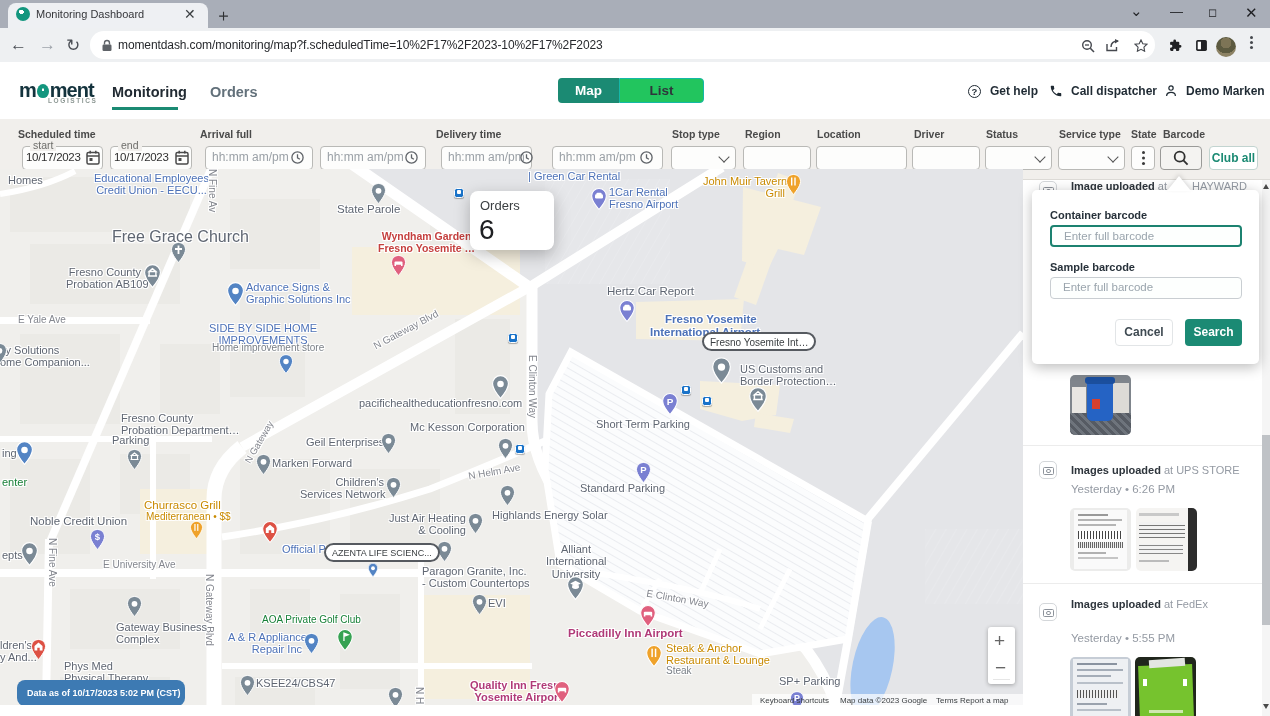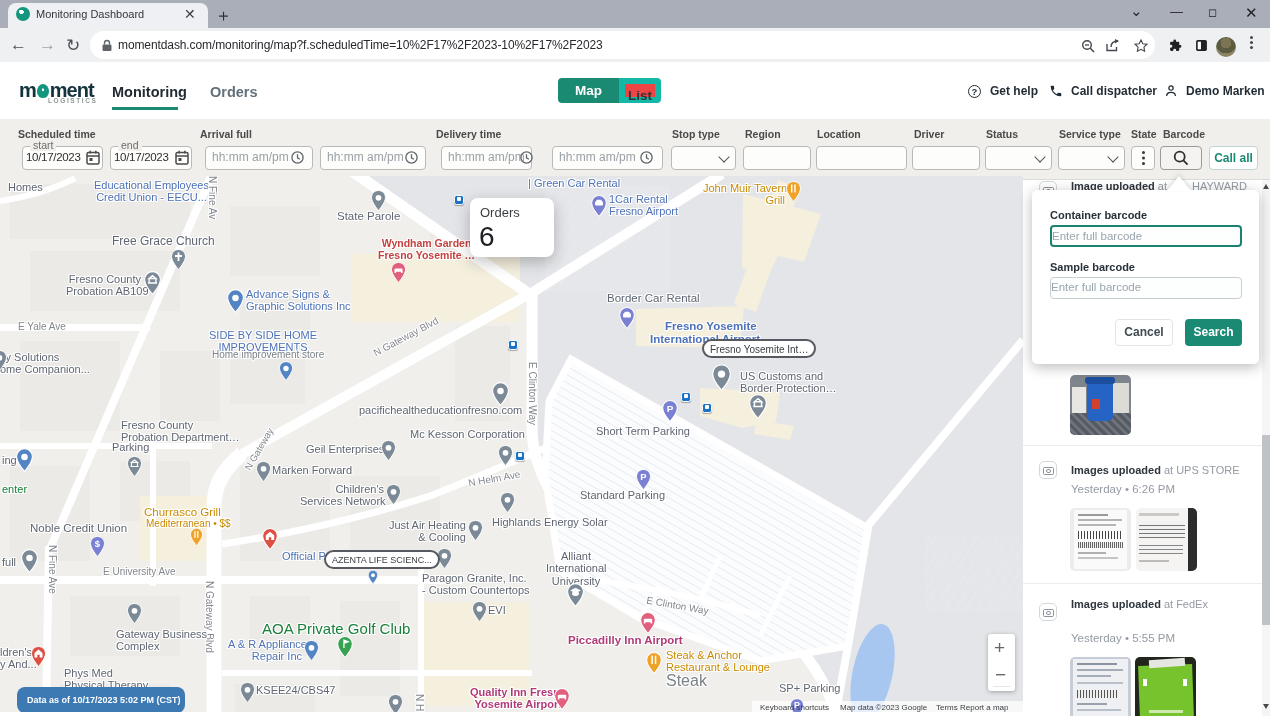--- a/index.html
+++ b/index.html
@@ -17,32 +17,32 @@
 .pill{left:90px;top:31px;width:1065px;height:28px;background:#fff;border-radius:14px}
 .url{left:118px;top:38px;font-size:12px;color:#27292d;letter-spacing:-.1px}
 
 .hdr{left:0;top:62px;width:1270px;height:57px;background:#fff}
 .logo{left:19px;top:79px;font-weight:700;font-size:20px;color:#14333d;letter-spacing:-1px}
 .logosub{left:48px;top:97px;font-size:6.5px;letter-spacing:1.6px;color:#8c9793;font-weight:700}
 .nav1{left:112px;top:84px;font-size:14.5px;font-weight:700;color:#222b33}
 .nav2{left:210px;top:84px;font-size:14.5px;font-weight:700;color:#62707a}
 .navu{left:112px;top:107px;width:66px;height:3px;background:#1b8a73}
 .btnmap{left:558px;top:78px;width:61px;height:25px;background:#1b8a73;color:#fff;font-weight:700;font-size:13.5px;text-align:center;line-height:25px;border-radius:4px 0 0 4px}
-.btnlist{left:619px;top:78px;width:42px;height:25px;background:#ef4444;border:6px solid #14b8a6;color:#2f353b;font-weight:700;font-size:13.5px;text-align:center;line-height:23px;border-radius:0 4px 4px 0}
+.btnlist{left:619px;top:78px;width:85px;height:25px;background:#22c55e;border:1px solid #14b8a6;color:#2f353b;font-weight:700;font-size:13.5px;text-align:center;line-height:23px;border-radius:0 4px 4px 0}
 .hlink{top:84px;font-size:12px;font-weight:700;color:#1f2a33;white-space:nowrap}
 
 .filters{left:0;top:119px;width:1270px;height:61px;background:#f1efec;border-bottom:1px solid #dddbd7}
 .flab{top:128px;font-size:10.5px;font-weight:700;color:#4a4a4a;white-space:nowrap}
 .fbox{top:146px;height:24px;background:#fdfdfc;border:1px solid #b9b9b6;border-radius:4px;font-size:13px;color:#333}
 .fleg{top:140px;height:11px;background:#f1efec;font-size:10.5px;color:#6d6d6a;padding:0 3px;line-height:11px;z-index:2}
 .ph{color:#9aa0a6;font-size:12px;white-space:nowrap}
 .chev{width:8px;height:8px;border-right:1.5px solid #555;border-bottom:1.5px solid #555;transform:rotate(45deg)}
 .clearall{left:1209px;top:146px;width:49px;height:24px;background:#fff;border:1px solid #c2d4d0;border-radius:4px;color:#1b8a73;font-weight:700;font-size:12px;text-align:center;line-height:22px;white-space:nowrap}
 
-#map{left:0;top:176px;width:1023px;height:536px;background:#f1f0ed;overflow:hidden}
+#map{left:0;top:169px;width:1023px;height:536px;background:#f1f0ed;overflow:hidden}
 .ml{position:absolute;font-size:11px;color:#5f6672;white-space:nowrap;line-height:1.12;text-shadow:-1px -1px 0 #fff,1px -1px 0 #fff,-1px 1px 0 #fff,1px 1px 0 #fff,0 1px 0 #fff,0 -1px 0 #fff;z-index:3}
 .c{text-align:center}.r{text-align:right}
 .blu{color:#4d72b8}.org{color:#c98a00}.red{color:#c5403f;font-weight:700;font-size:10.5px}.pnk{color:#b03a78;font-weight:700}.grn{color:#188038}.rod{color:#84878f;font-size:10px}
 .pin{position:absolute;z-index:4}
 .tr{position:absolute;width:10px;height:10px;background:#1a73c9;border:1.5px solid #fff;border-radius:2.5px;box-shadow:0 1px 1px rgba(0,0,0,.3);z-index:4}
 .tr::after{content:"";position:absolute;left:1.5px;top:1px;width:4px;height:3.5px;background:#fff;border-radius:1px}
 .tip{position:absolute;background:#fff;border:2px solid #565a60;border-radius:11px;font-size:10px;color:#3c4043;padding:3px 6px 0;white-space:nowrap;z-index:6;height:19px}
 
 .panel{left:1023px;top:180px;width:239px;height:536px;background:#fff}
 .pdiv{left:1023px;width:239px;height:1px;background:#ececec}
@@ -54,21 +54,21 @@
 .ptime{font-size:11.5px;color:#949aa3;white-space:nowrap}
 .thumb{position:absolute;width:61px;height:63px;border-radius:5px;overflow:hidden}
 
 .sbar{left:1262px;top:180px;width:8px;height:536px;background:#f5f5f5}
 .sthumb{left:1262px;top:435px;width:8px;height:190px;background:#bfc2c6}
 .sarr{left:1262.5px;width:0;height:0;border-left:3.5px solid transparent;border-right:3.5px solid transparent}
 
 .popup{left:1032px;top:190px;width:227px;height:174px;background:#fff;border-radius:5px;box-shadow:0 3px 14px rgba(0,0,0,.28);z-index:20}
 .caret{left:1167px;top:176px;width:0;height:0;border-left:12px solid transparent;border-right:12px solid transparent;border-bottom:15px solid #fff;z-index:21;filter:drop-shadow(0 -2px 2px rgba(0,0,0,.12))}
 .plab{font-size:11px;font-weight:700;color:#27313a}
-.pinp{height:22px;border-radius:4px;font-size:11.5px;color:#9aa5ad;line-height:19px;padding-left:0;background:#fdfffe}
+.pinp{height:22px;border-radius:4px;font-size:11.5px;color:#9aa5ad;line-height:19px;padding-left:12px;background:#fdfffe}
 .btnc{left:1115px;top:319px;width:58px;height:27px;background:#fff;border:1px solid #e2e5e7;border-radius:4px;font-size:12px;font-weight:700;color:#3f4a52;text-align:center;line-height:25px}
 .btns{left:1185px;top:319px;width:57px;height:27px;background:#1b8a74;border-radius:4px;font-size:12px;font-weight:700;color:#fff;text-align:center;line-height:27px}
 </style></head>
 <body>
 <div class="ab tabbar"></div>
 <div class="ab tab"></div>
 <div class="ab favicon"></div>
 <div class="ab tabtitle">Monitoring Dashboard</div>
 <div class="ab tabx">✕</div>
 <div class="ab newtab">＋</div>
@@ -194,21 +194,21 @@
 <div class="ab fbox" style="left:743px;width:68px"></div>
 <div class="ab fbox" style="left:816px;width:91px"></div>
 <div class="ab fbox" style="left:912px;width:68px"></div>
 <div class="ab fbox" style="left:1131px;width:24px"></div>
 <div class="ab" style="left:1142px;top:151px;width:3px;height:3px;background:#3a3a3a;border-radius:50%;box-shadow:0 5.5px 0 #3a3a3a,0 11px 0 #3a3a3a"></div>
 <div class="ab" style="left:1160px;top:146px;width:42px;height:24px;background:#f4f3f1;border:1px solid #9a9a98;border-radius:4px"></div>
 <svg class="ab" style="left:1173px;top:150px" width="16" height="16" viewBox="0 0 16 16">
     <circle cx="6.7" cy="6.7" r="5" fill="none" stroke="#2f2f2f" stroke-width="1.8"></circle>
     <line x1="10.4" y1="10.4" x2="14.6" y2="14.6" stroke="#2f2f2f" stroke-width="1.8"></line>
   </svg>
-<div class="ab clearall">Call all</div>
+<div class="ab clearall">Club all</div>
 <div class="ab" id="map">
     <svg width="1023" height="536" style="position:absolute;left:0;top:0">
 <defs>
 <pattern id="pk" width="7" height="7" patternUnits="userSpaceOnUse" patternTransform="rotate(120)">
 <rect width="7" height="7" fill="#fbfcfd"></rect>
           <line x1="0" y1="0" x2="0" y2="7" stroke="#e1e4e9" stroke-width="1.3"></line>
 </pattern>
 <pattern id="pk2" width="9" height="9" patternUnits="userSpaceOnUse" patternTransform="rotate(30)">
 <rect width="9" height="9" fill="#e7e8eb"></rect>
           <line x1="0" y1="0" x2="0" y2="9" stroke="#f2f3f5" stroke-width="1.2"></line>
@@ -271,29 +271,29 @@
 <ellipse cx="873" cy="497" rx="20" ry="50" fill="#a7c7f0" transform="rotate(12 872 495)"></ellipse>
 <rect x="752" y="525" width="271" height="11" fill="rgba(255,255,255,0.72)"></rect>
 </svg>
 <div class="ml" style="left:8px;top:5px">Homes</div>
 <div class="ml blu c" style="left:94px;top:3px">Educational Employees<br>Credit Union - EECU...</div>
 <div class="ml rod" style="left:218px;top:0px;transform:rotate(90deg);transform-origin:0 0">N Fine Av</div>
 <div class="ml blu" style="left:528px;top:1px">| Green Car Rental</div>
 <div class="ml blu" style="left:609px;top:17px">1Car Rental<br>Fresno Airport</div>
 <div class="ml org r" style="left:703px;top:6px;width:82px">John Muir Tavern<br>Grill</div>
 <div class="ml" style="left:337px;top:34px;font-size:11.5px">State Parole</div>
-<div class="ml" style="left:112px;top:59px;font-size:12px">Free Grace Church</div>
+<div class="ml" style="left:112px;top:59px;font-size:16px">Free Grace Church</div>
 <div class="ml r" style="left:66px;top:97px;width:75px">Fresno County<br>Probation AB109</div>
 <div class="ml blu" style="left:246px;top:112px">Advance Signs &amp;<br>Graphic Solutions Inc</div>
 <div class="ml red c" style="left:378px;top:62px">Wyndham Garden<br>Fresno Yosemite …</div>
 <div class="ml rod" style="left:18px;top:145px">E Yale Ave</div>
 <div class="ml" style="left:0px;top:175px">ity Solutions<br>ome Companion...</div>
 <div class="ml blu c" style="left:209px;top:153px">SIDE BY SIDE HOME<br>IMPROVEMENTS</div>
 <div class="ml" style="left:212px;top:173px;font-size:10px;color:#7b8188">Home improvement store</div>
-<div class="ml" style="left:607px;top:116px;font-size:11.5px">Border Car Rental</div>
+<div class="ml" style="left:607px;top:116px;font-size:11.5px">Hertz Car Report</div>
 <div class="ml blu c" style="left:650px;top:144px;font-weight:700;font-size:11.5px">Fresno Yosemite<br>International Airport…</div>
 <div class="ml rod" style="left:370px;top:155px;transform:rotate(-28deg)">N Gateway Blvd</div>
 <div class="ml rod" style="left:236px;top:268px;transform:rotate(-60deg);font-size:9.5px">N Gateway</div>
 <div class="ml rod" style="left:538px;top:186px;transform:rotate(90deg);transform-origin:0 0">E Clinton Way</div>
 <div class="ml" style="left:740px;top:194px">US Customs and<br>Border Protection…</div>
 <div class="ml" style="left:359px;top:228px">pacifichealtheducationfresno.com</div>
 <div class="ml" style="left:410px;top:252px">Mc Kesson Corporation</div>
 <div class="ml" style="left:306px;top:267px">Geil Enterprises</div>
 <div class="ml pur" style="left:596px;top:249px">Short Term Parking</div>
 <div class="ml" style="left:121px;top:243px">Fresno County<br>Probation Department…</div>
@@ -301,35 +301,35 @@
 <div class="ml" style="left:272px;top:288px">Marken Forward</div>
 <div class="ml r" style="left:300px;top:307px;width:84px">Children's<br>Services Network</div>
 <div class="ml rod" style="left:468px;top:297px;transform:rotate(-10deg)">N Helm Ave</div>
 <div class="ml pur" style="left:580px;top:313px">Standard Parking</div>
 <div class="ml" style="left:492px;top:340px">Highlands Energy Solar</div>
 <div class="ml r" style="left:382px;top:343px;width:84px">Just Air Heating<br>&amp; Cooling</div>
 <div class="ml c" style="left:546px;top:374px;width:60px">Alliant<br>International<br>University</div>
 <div class="ml org" style="left:144px;top:330px;font-size:11.5px">Churrasco Grill</div>
 <div class="ml org" style="left:146px;top:342px;font-size:10px">Mediterranean • $$</div>
 <div class="ml" style="left:30px;top:346px;font-size:11.5px">Noble Credit Union</div>
-<div class="ml" style="left:2px;top:380px">full</div>
+<div class="ml" style="left:2px;top:380px">epts</div>
 <div class="ml grn" style="left:2px;top:307px">enter</div>
 <div class="ml" style="left:2px;top:278px">ing</div>
 <div class="ml blu" style="left:282px;top:374px">Official P</div>
 <div class="ml" style="left:422px;top:396px">Paragon Granite, Inc.<br>- Custom Countertops</div>
 <div class="ml rod" style="left:103px;top:390px">E University Ave</div>
 <div class="ml rod" style="left:58px;top:369px;transform:rotate(90deg);transform-origin:0 0">N Fine Ave</div>
 <div class="ml rod" style="left:215px;top:405px;transform:rotate(90deg);transform-origin:0 0">N Gateway Blvd</div>
-<div class="ml grn" style="left:262px;top:445px;font-size:15px">AOA Private Golf Club</div>
+<div class="ml grn" style="left:262px;top:445px;font-size:10px">AOA Private Golf Club</div>
 <div class="ml" style="left:488px;top:428px">EVI</div>
 <div class="ml" style="left:116px;top:452px">Gateway Business<br>Complex</div>
 <div class="ml blu r" style="left:228px;top:462px;width:74px">A &amp; R Appliance<br>Repair Inc</div>
 <div class="ml pnk" style="left:568px;top:458px;font-size:11.5px">Piccadilly Inn Airport</div>
 <div class="ml org" style="left:666px;top:473px">Steak &amp; Anchor<br>Restaurant &amp; Lounge</div>
-<div class="ml" style="left:666px;top:496px;font-size:16px;color:#7b8188">Steak</div>
+<div class="ml" style="left:666px;top:496px;font-size:10px;color:#7b8188">Steak</div>
 <div class="ml" style="left:64px;top:491px">Phys Med<br>Physical Therapy</div>
 <div class="ml r" style="left:0px;top:470px;width:30px">ldren's<br>y And...</div>
 <div class="ml" style="left:256px;top:508px">KSEE24/CBS47</div>
 <div class="ml pnk c" style="left:470px;top:510px">Quality Inn Fresno<br>Yosemite Airport</div>
 <div class="ml pur" style="left:779px;top:506px">SP+ Parking</div>
 <div class="ml rod" style="left:646px;top:424px;transform:rotate(10deg)">E Clinton Way</div>
 <div class="ml rod" style="left:425px;top:518px;transform:rotate(90deg);transform-origin:0 0">N H</div>
 <svg class="pin" style="left:371px;top:14px" width="15" height="21" viewBox="0 0 15 21">
       <path d="M7.5 .5C3.6 .5 .5 3.6 .5 7.5.5 12.6 7.5 20.5 7.5 20.5S14.5 12.6 14.5 7.5C14.5 3.6 11.4 .5 7.5 .5Z" fill="#7b8a96" stroke="#fff" stroke-width="1"></path>
       <circle cx="7.5" cy="7.8" r="2.9" fill="#fff"></circle>

